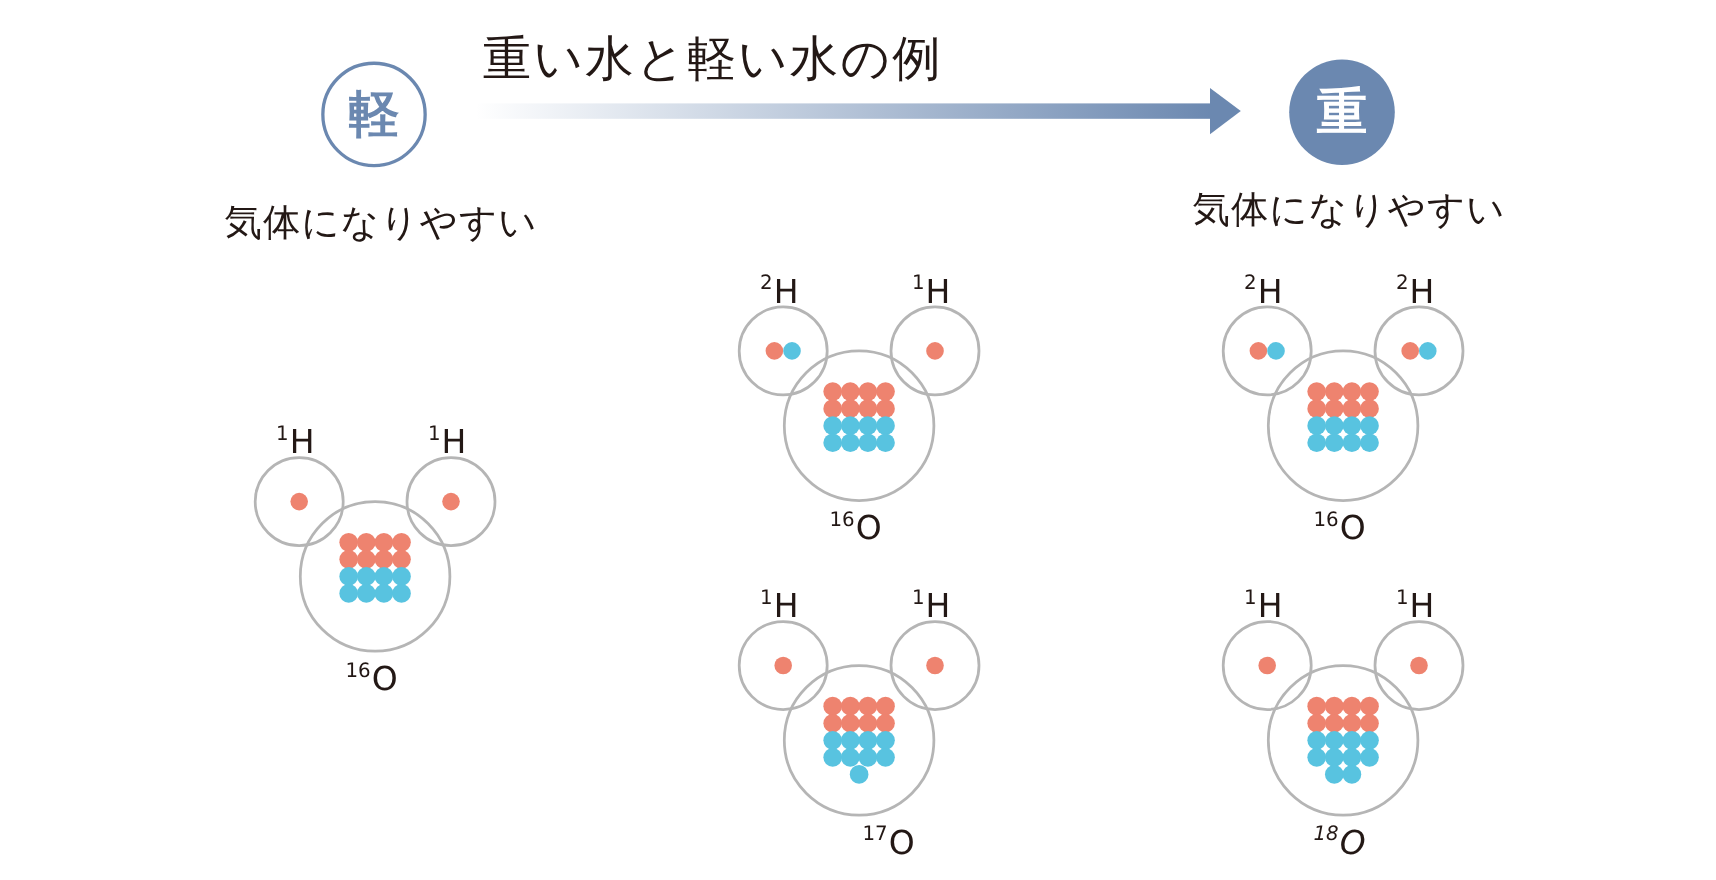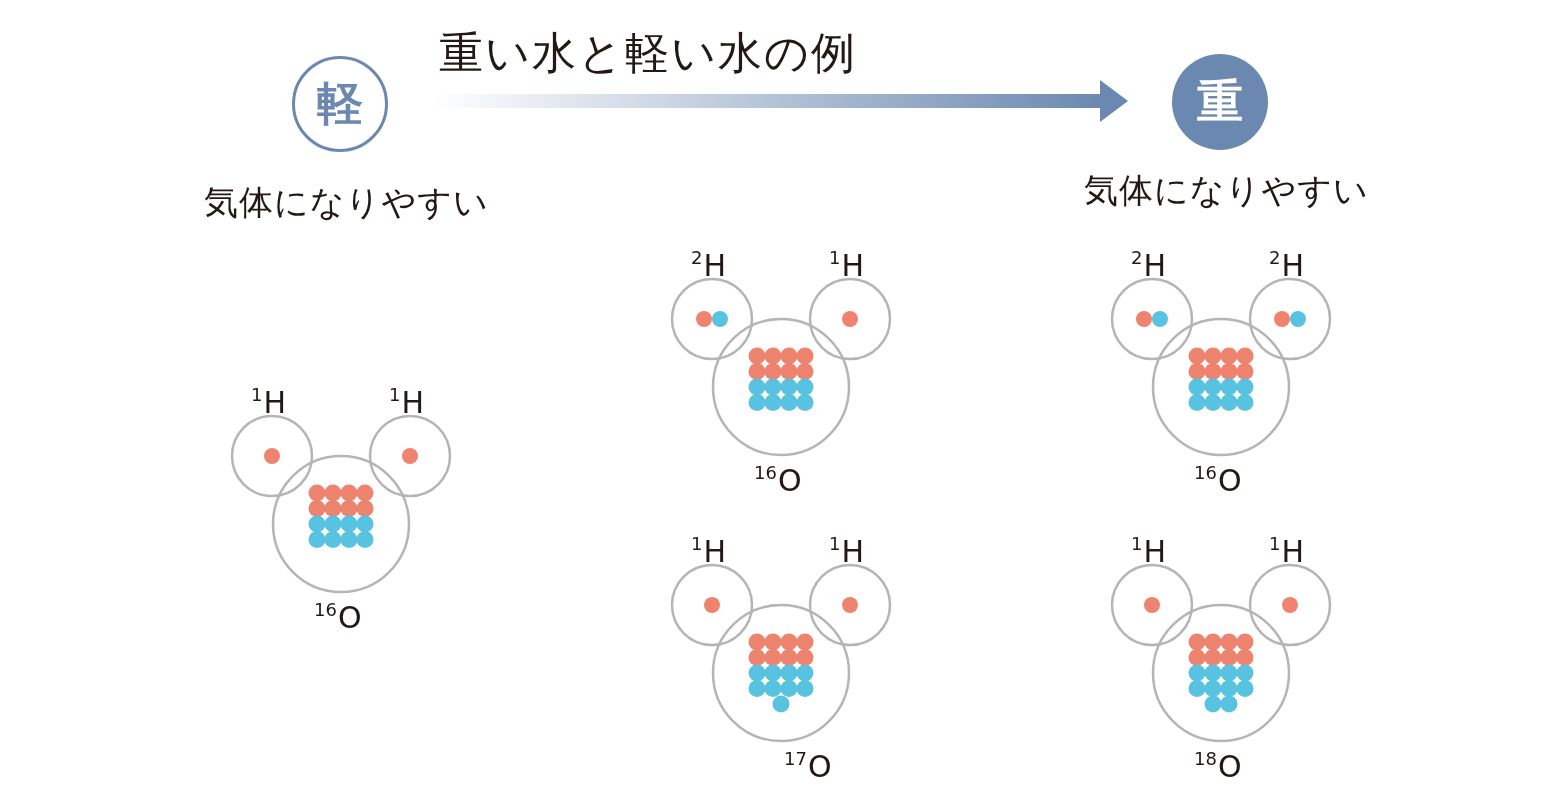--- a/index.html
+++ b/index.html
@@ -169,15 +169,15 @@
       <div class="abs label" style="left: 829px; top: 249px;"><sup>1</sup><span>H</span></div>
       <div class="abs label" style="left: 754px; top: 464px;"><sup>16</sup><span>O</span></div>
       <div class="abs label" style="left: 691px; top: 535px;"><sup>1</sup><span>H</span></div>
       <div class="abs label" style="left: 829px; top: 535px;"><sup>1</sup><span>H</span></div>
       <div class="abs label" style="left: 784px; top: 750px;"><sup>17</sup><span>O</span></div>
       <div class="abs label" style="left: 1131px; top: 249px;"><sup>2</sup><span>H</span></div>
       <div class="abs label" style="left: 1269px; top: 249px;"><sup>2</sup><span>H</span></div>
       <div class="abs label" style="left: 1194px; top: 464px;"><sup>16</sup><span>O</span></div>
       <div class="abs label" style="left: 1131px; top: 535px;"><sup>1</sup><span>H</span></div>
       <div class="abs label" style="left: 1269px; top: 535px;"><sup>1</sup><span>H</span></div>
-      <div class="abs label" style="left: 1194px; top: 750px;"><sup>18</sup><span>O</span></div>
+      <div class="abs label" style="left: 1194px; top: 750px; font-style: italic;"><sup>18</sup><span>O</span></div>
     </div>
 </div>
 
 </body></html>

